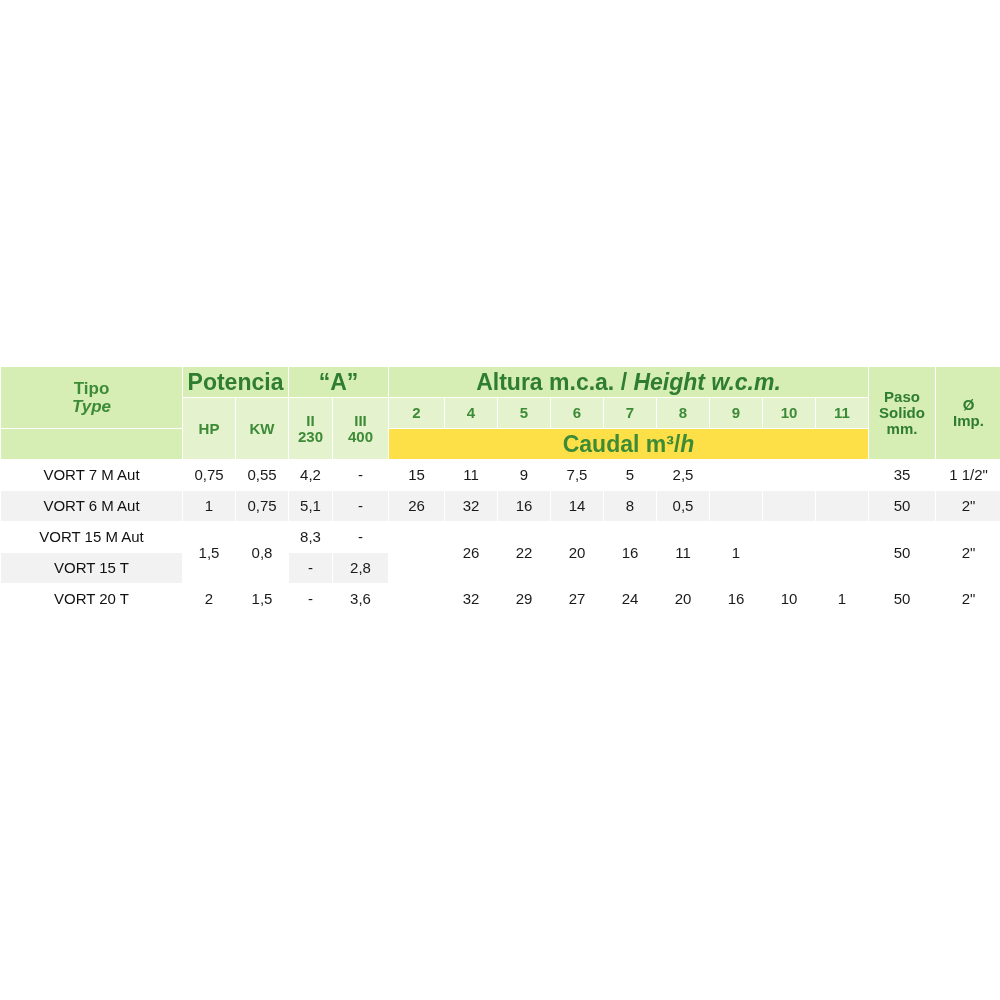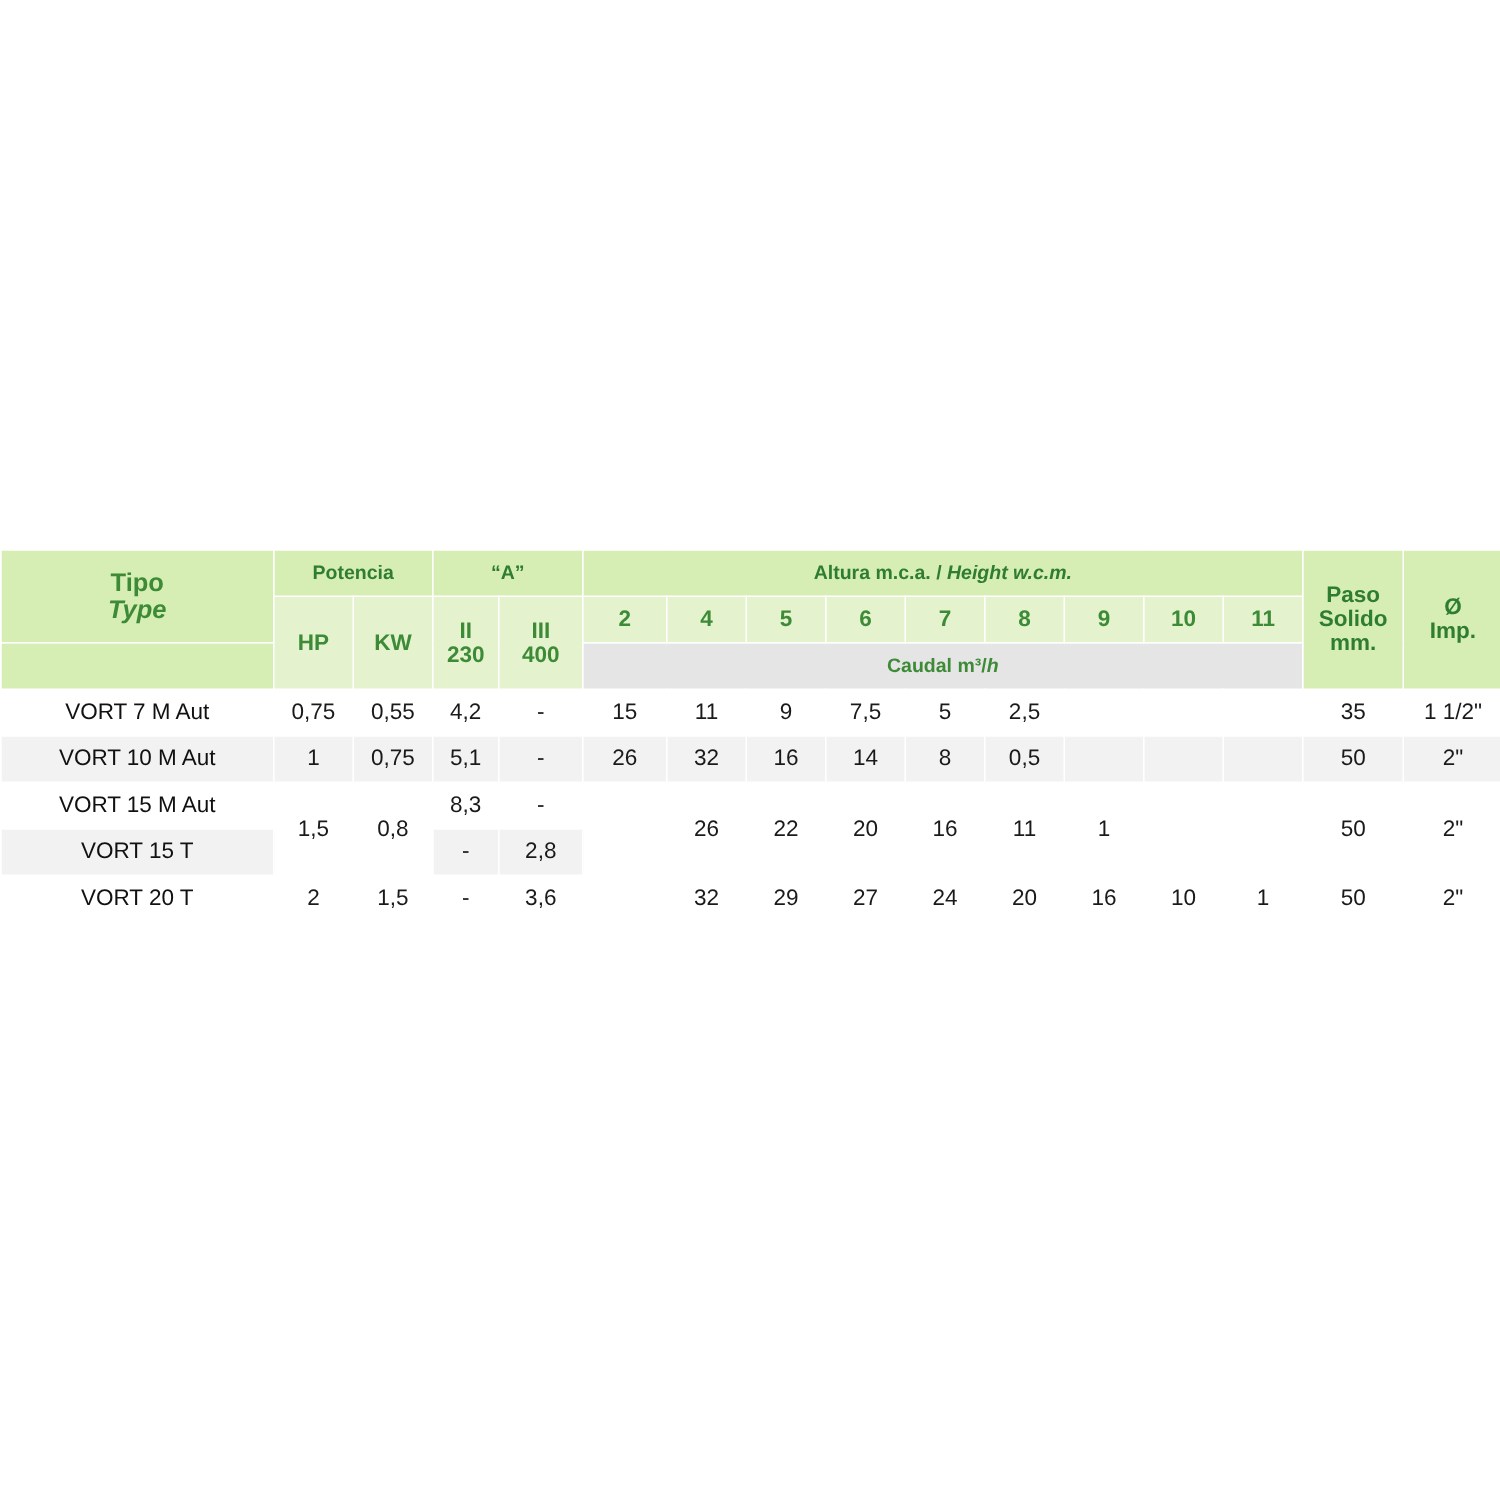--- a/index.html
+++ b/index.html
@@ -42,21 +42,21 @@
     background: #d6edb4;
     font-weight: bold;
     color: #2f7d2f;
   }
   .hdr-sub {
     background: #e4f2cd;
     font-weight: bold;
     color: #3d8b37;
   }
   .hdr-flow {
-    background: #e5e5e5;
+    background: #fde047;
     font-weight: bold;
     color: #3d8b37;
   }
   .row-a { background: #ffffff; }
   .row-b { background: #f2f2f2; }
   .type-cell {
     font-weight: normal;
     text-align: left;
     padding-left: 10px;
     color: #111111;
@@ -67,21 +67,21 @@
     color: #3d8b37;
     font-size: 17px;
   }
   .tipo-head .it {
     font-style: italic;
     font-weight: bold;
     display: block;
     font-size: 17px;
   }
   .big-head {
-    font-size: 13px;
+    font-size: 23px;
     margin-left: 40px;
   }
   .merge-white { background: #ffffff; }
 </style>
 </head>
 <body>
 
 <div id="page">
   <div id="table-wrap">
     <table class="spec">
@@ -164,21 +164,21 @@
           <td>5</td>
           <td>2,5</td>
           <td></td>
           <td></td>
           <td></td>
           <td>35</td>
           <td>1 1/2"</td>
         </tr>
 
         <tr class="row-b">
-          <td class="type-cell">VORT 10 M Aut</td>
+          <td class="type-cell">VORT 6 M Aut</td>
           <td>1</td>
           <td>0,75</td>
           <td>5,1</td>
           <td>-</td>
           <td>26</td>
           <td>32</td>
           <td>16</td>
           <td>14</td>
           <td>8</td>
           <td>0,5</td>

